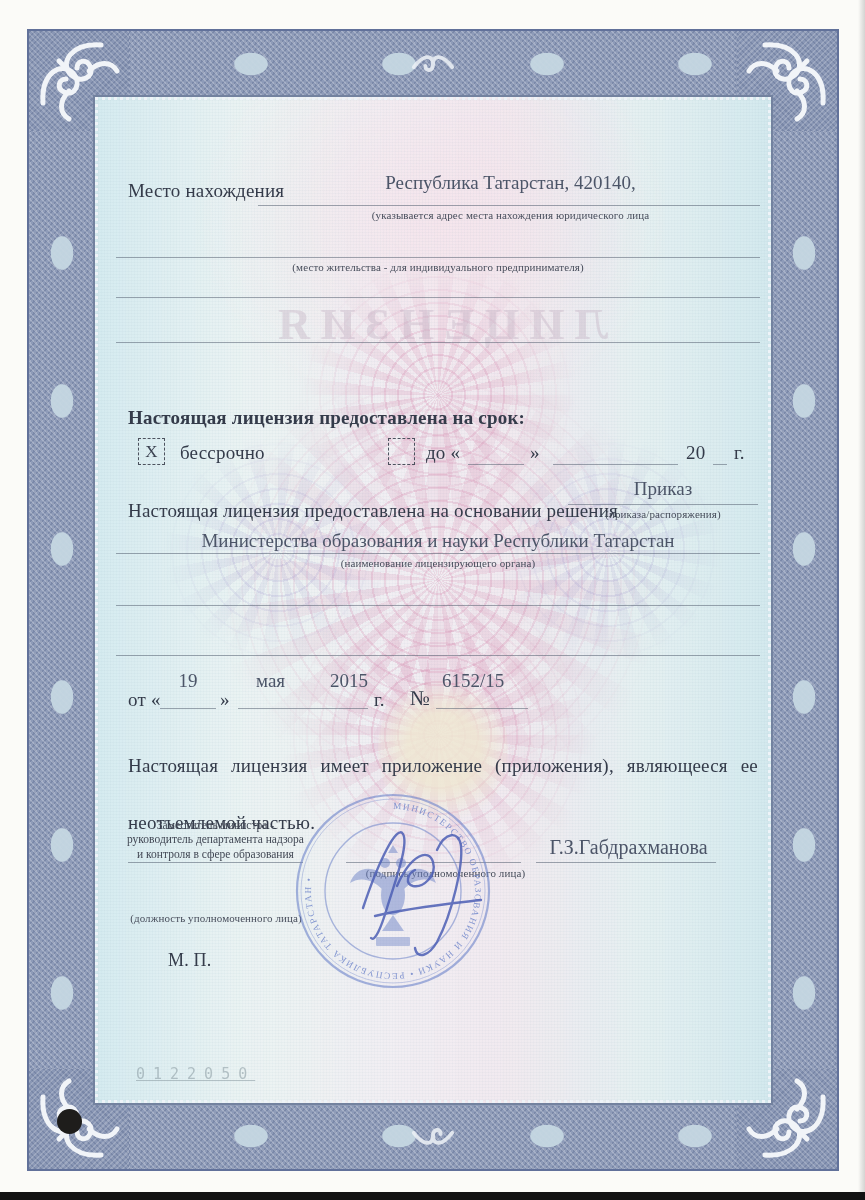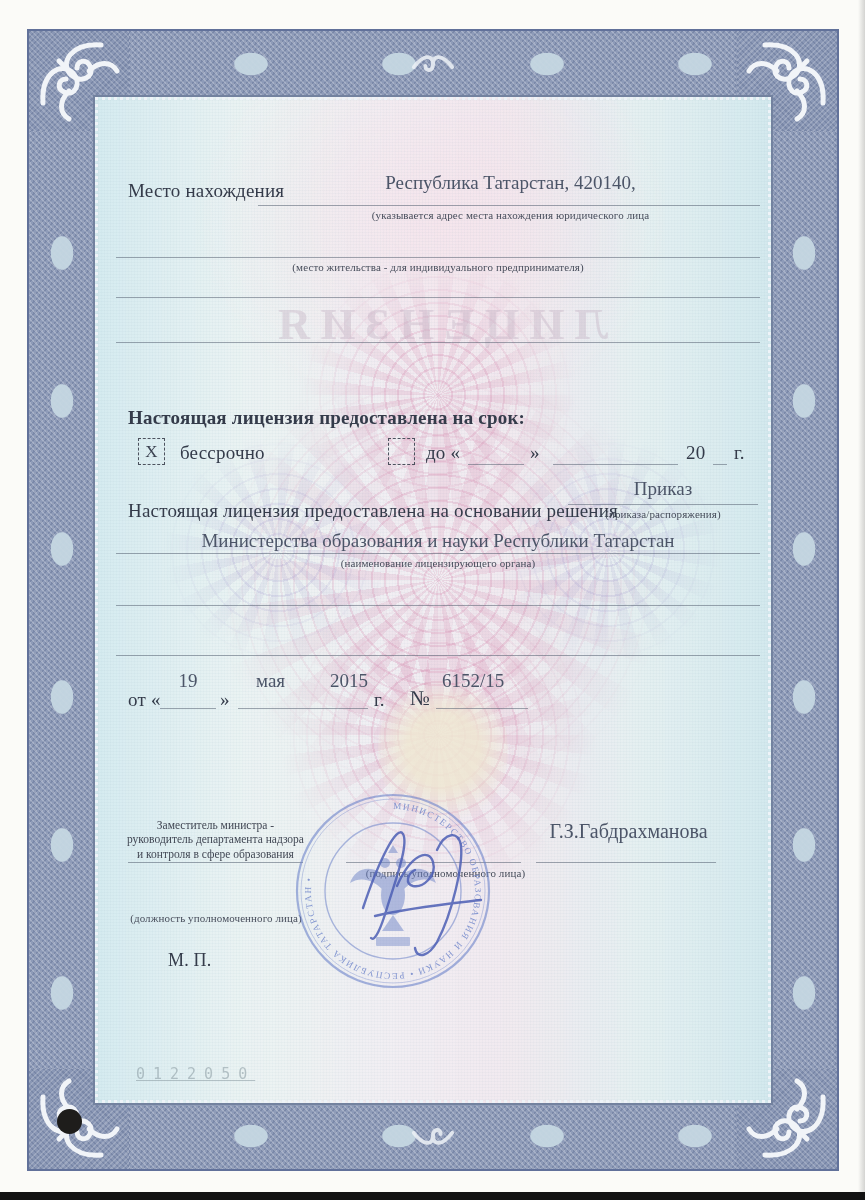--- a/index.html
+++ b/index.html
@@ -185,33 +185,37 @@
         <div class="rule" style="left:62px;top:608px;width:56px;"></div>
         <div class="abs heading" style="left:122px;top:589px;">»</div>
         <div class="rule" style="left:140px;top:608px;width:130px;"></div>
         <div class="abs value" style="left:158px;top:570px;">мая</div>
         <div class="abs value" style="left:232px;top:570px;">2015</div>
         <div class="abs heading" style="left:276px;top:589px;">г.</div>
         <div class="abs heading" style="left:312px;top:586px;font-size:21px;">№</div>
         <div class="abs value" style="left:344px;top:570px;">6152/15</div>
         <div class="rule" style="left:338px;top:608px;width:92px;"></div>
 
+        <div class="abs heading" style="left:30px;top:652px;width:630px;line-height:1.5;">
+          <span class="jline">Настоящая лицензия имеет приложение (приложения), являющееся ее</span>
+          <span>неотъемлемой частью.</span>
+        </div>
 
         <div class="abs sigblock center" style="left:25px;top:718px;width:185px;font-size:11.5px;color:#414754;">
           <span>Заместитель министра -</span><br>
           <span>руководитель департамента надзора</span><br>
           <span>и контроля в сфере образования</span>
         </div>
         <div class="rule" style="left:30px;top:762px;width:175px;"></div>
         <div class="caption" style="left:18px;top:812px;width:200px;">(должность уполномоченного лица)</div>
 
         <div class="rule" style="left:248px;top:762px;width:175px;"></div>
         <div class="caption" style="left:250px;top:767px;width:195px;">(подпись уполномоченного лица)</div>
 
-        <div class="abs value center" style="left:438px;top:720px;width:185px;font-size:20px;">Г.З.Габдрахманова</div>
+        <div class="abs value center" style="left:438px;top:736px;width:185px;font-size:20px;">Г.З.Габдрахманова</div>
         <div class="rule" style="left:438px;top:762px;width:180px;"></div>
 
         <div class="abs heading" style="left:30px;top:850px;font-size:18px;margin-left:40px;">М. П.</div>
 
         <div class="serial" style="left:38px;top:965px;">0122050</div>
       </div>
     </div>
   </div>
 
   <svg class="overlay" style="left:288px;top:785px;" width="210" height="212" viewBox="0 0 210 212">

